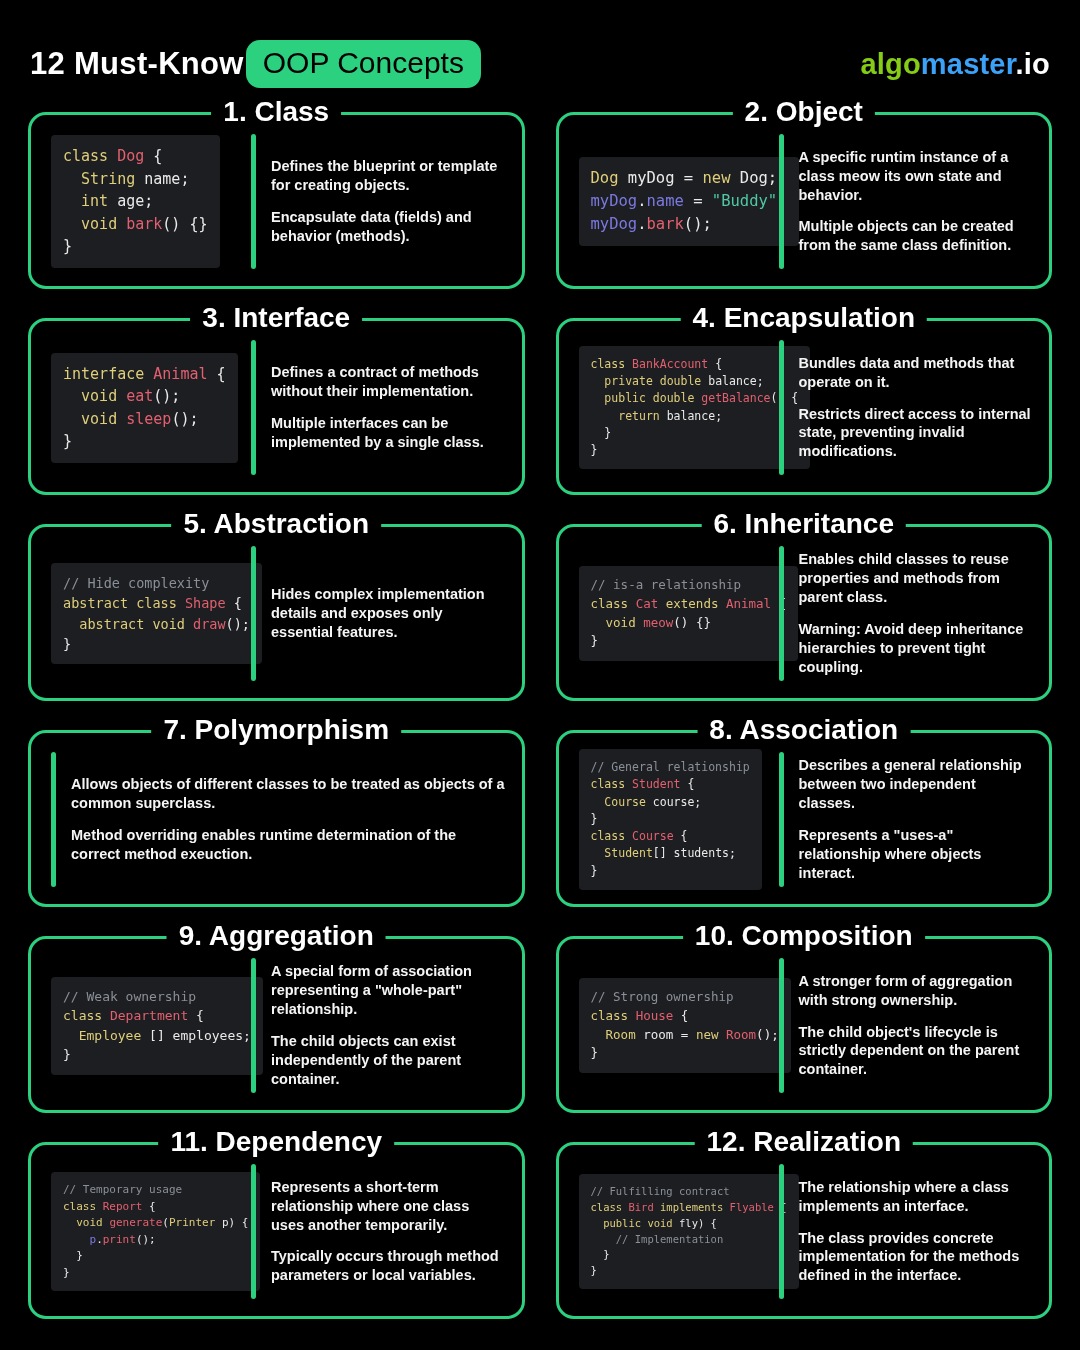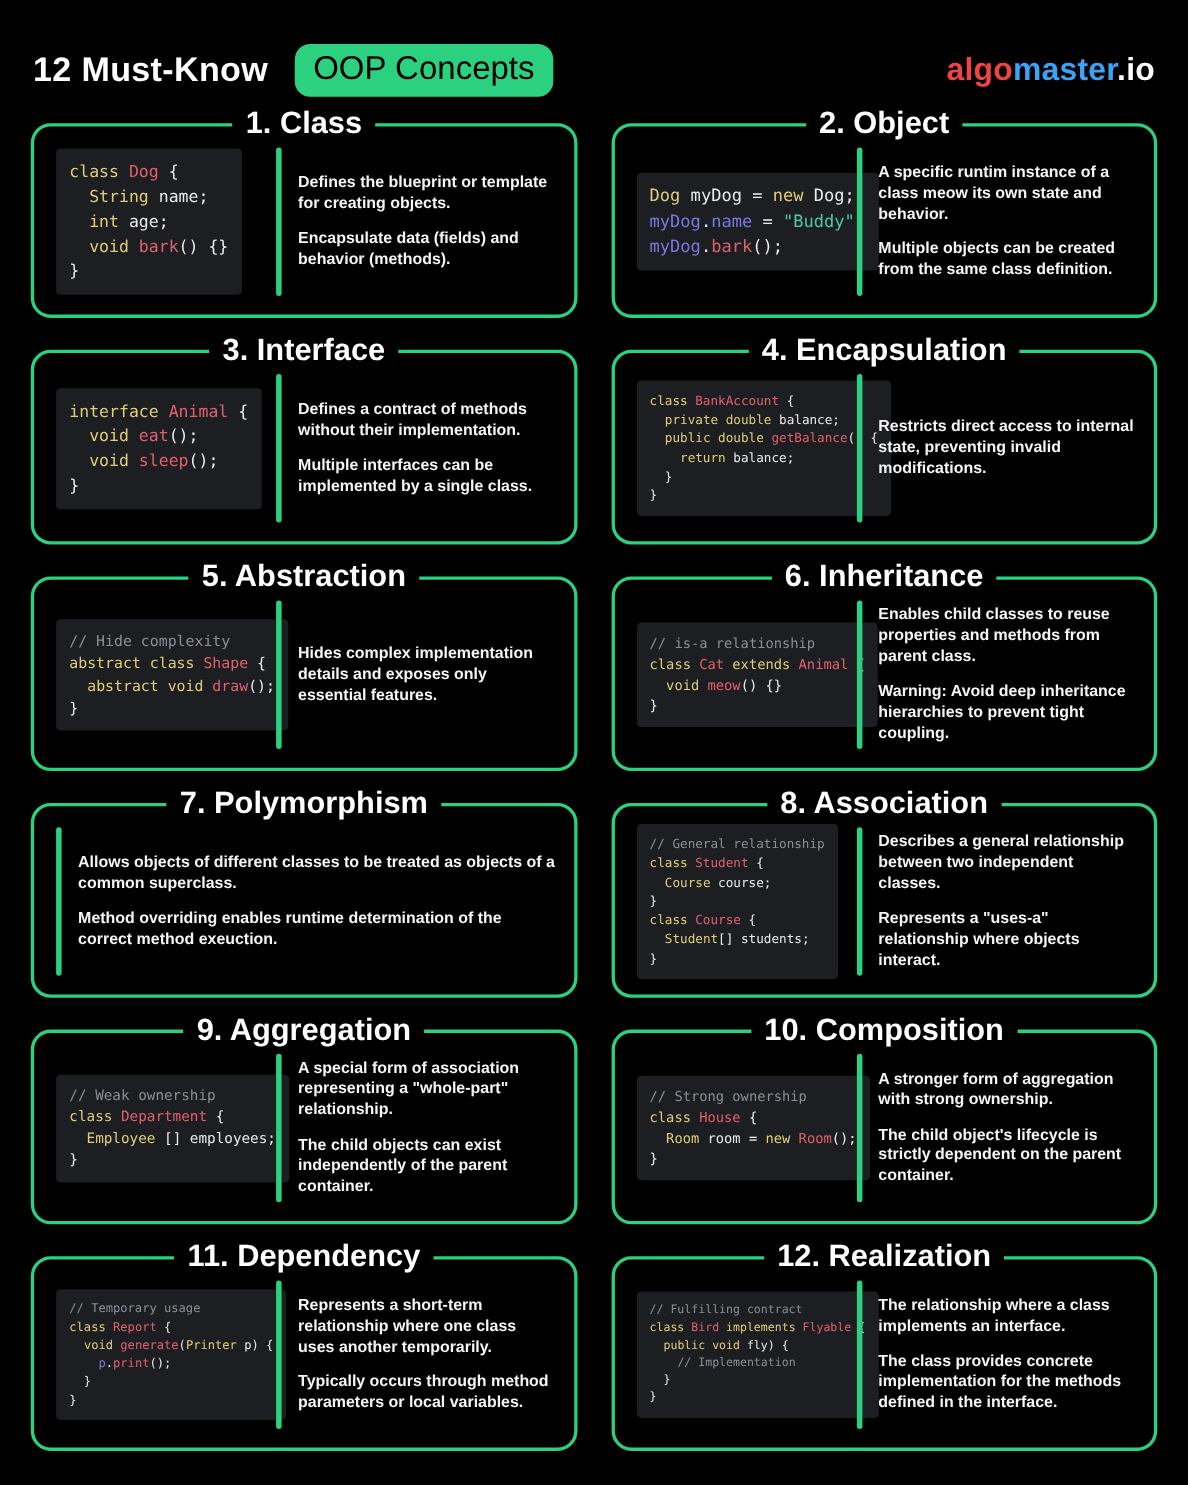--- a/index.html
+++ b/index.html
@@ -15,28 +15,28 @@
   *{margin:0;padding:0;box-sizing:border-box}
   html,body{background:#000}
   body{
     width:1080px;height:1350px;overflow:hidden;
     font-family:"Liberation Sans",sans-serif;
   }
   .header{
     display:flex;align-items:center;justify-content:space-between;
     padding:30px 30px 0 30px;height:98px;
   }
-  .header-left{display:flex;align-items:center;gap:24px}
+  .header-left{display:flex;align-items:center;gap:2px}
   .title-prefix{color:#fff;font-size:31px;font-weight:bold;letter-spacing:.3px}
   .title-pill{
     background:var(--green);color:#000;font-size:30px;font-weight:normal;
     padding:6px 17px 8px 17px;border-radius:14px;
   }
   .brand{font-size:29px;font-weight:bold;letter-spacing:.2px}
-  .brand .algo{color:#ef4444}
+  .brand .algo{color:#84cc16}
   .brand .master{color:#3ba2f8}
   .brand .io{color:#fff}
   .grid{
     display:grid;grid-template-columns:1fr 1fr;
     column-gap:31px;row-gap:29px;
     padding:14px 28px 0 28px;
   }
   .card{
     position:relative;height:177px;
     border:3px solid var(--green);border-radius:18px;
@@ -155,20 +155,21 @@
       <div class="code-wrap">
         <div class="code"><span class="tk-y">class </span><span class="tk-r">BankAccount </span><span class="tk-w">{</span>
 <span class="tk-w">  </span><span class="tk-y">private double </span><span class="tk-w">balance;</span>
 <span class="tk-w">  </span><span class="tk-y">public double </span><span class="tk-r">getBalance</span><span class="tk-w">() {</span>
 <span class="tk-w">    </span><span class="tk-y">return </span><span class="tk-w">balance;</span>
 <span class="tk-w">  }</span>
 <span class="tk-w">}</span></div>
       </div>
       <div class="vline"></div>
       <div class="desc">
+          <p>Bundles data and methods that operate on it.</p>
           <p>Restricts direct access to internal state, preventing invalid modifications.</p>
         </div>
     </div>
   </div>
 
   <div class="card">
     <div class="card-title">5. Abstraction</div>
     <div class="card-body">
       <div class="code-wrap">
         <div class="code"><span class="tk-g">// Hide complexity</span>

